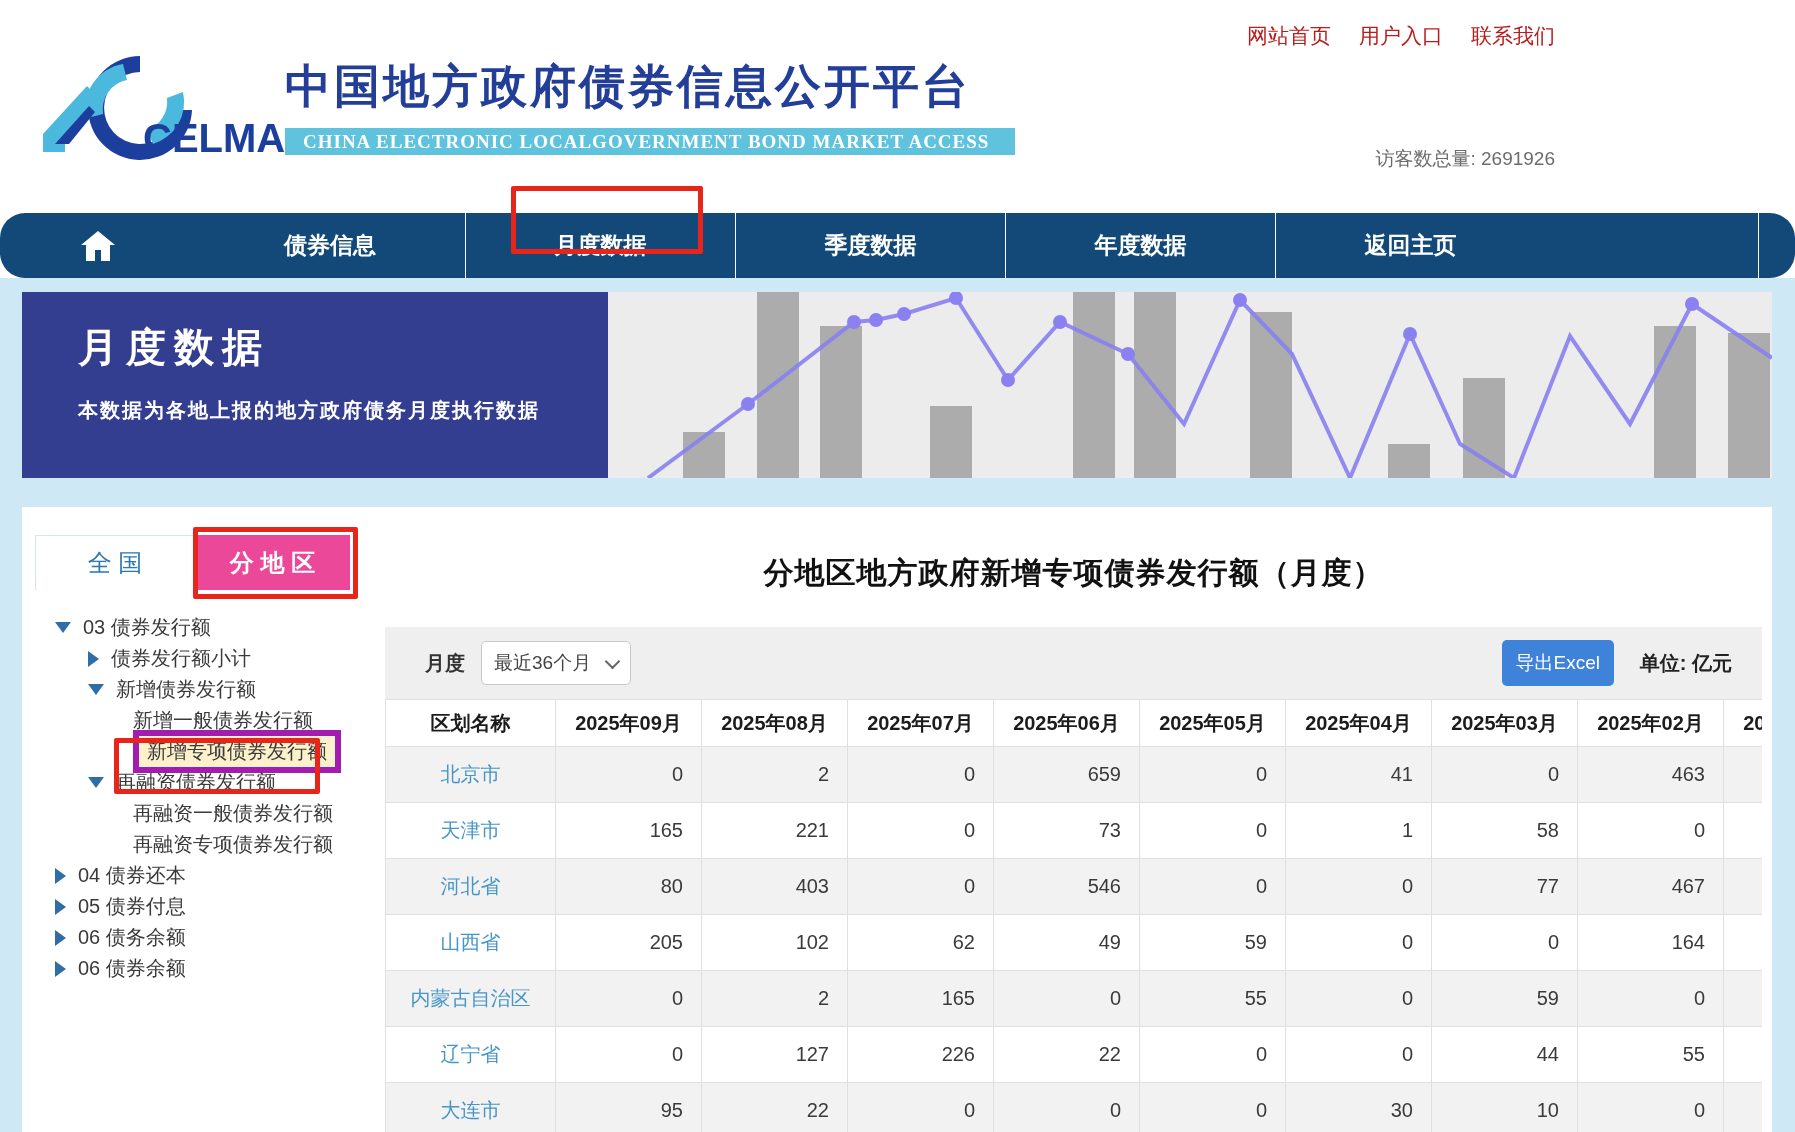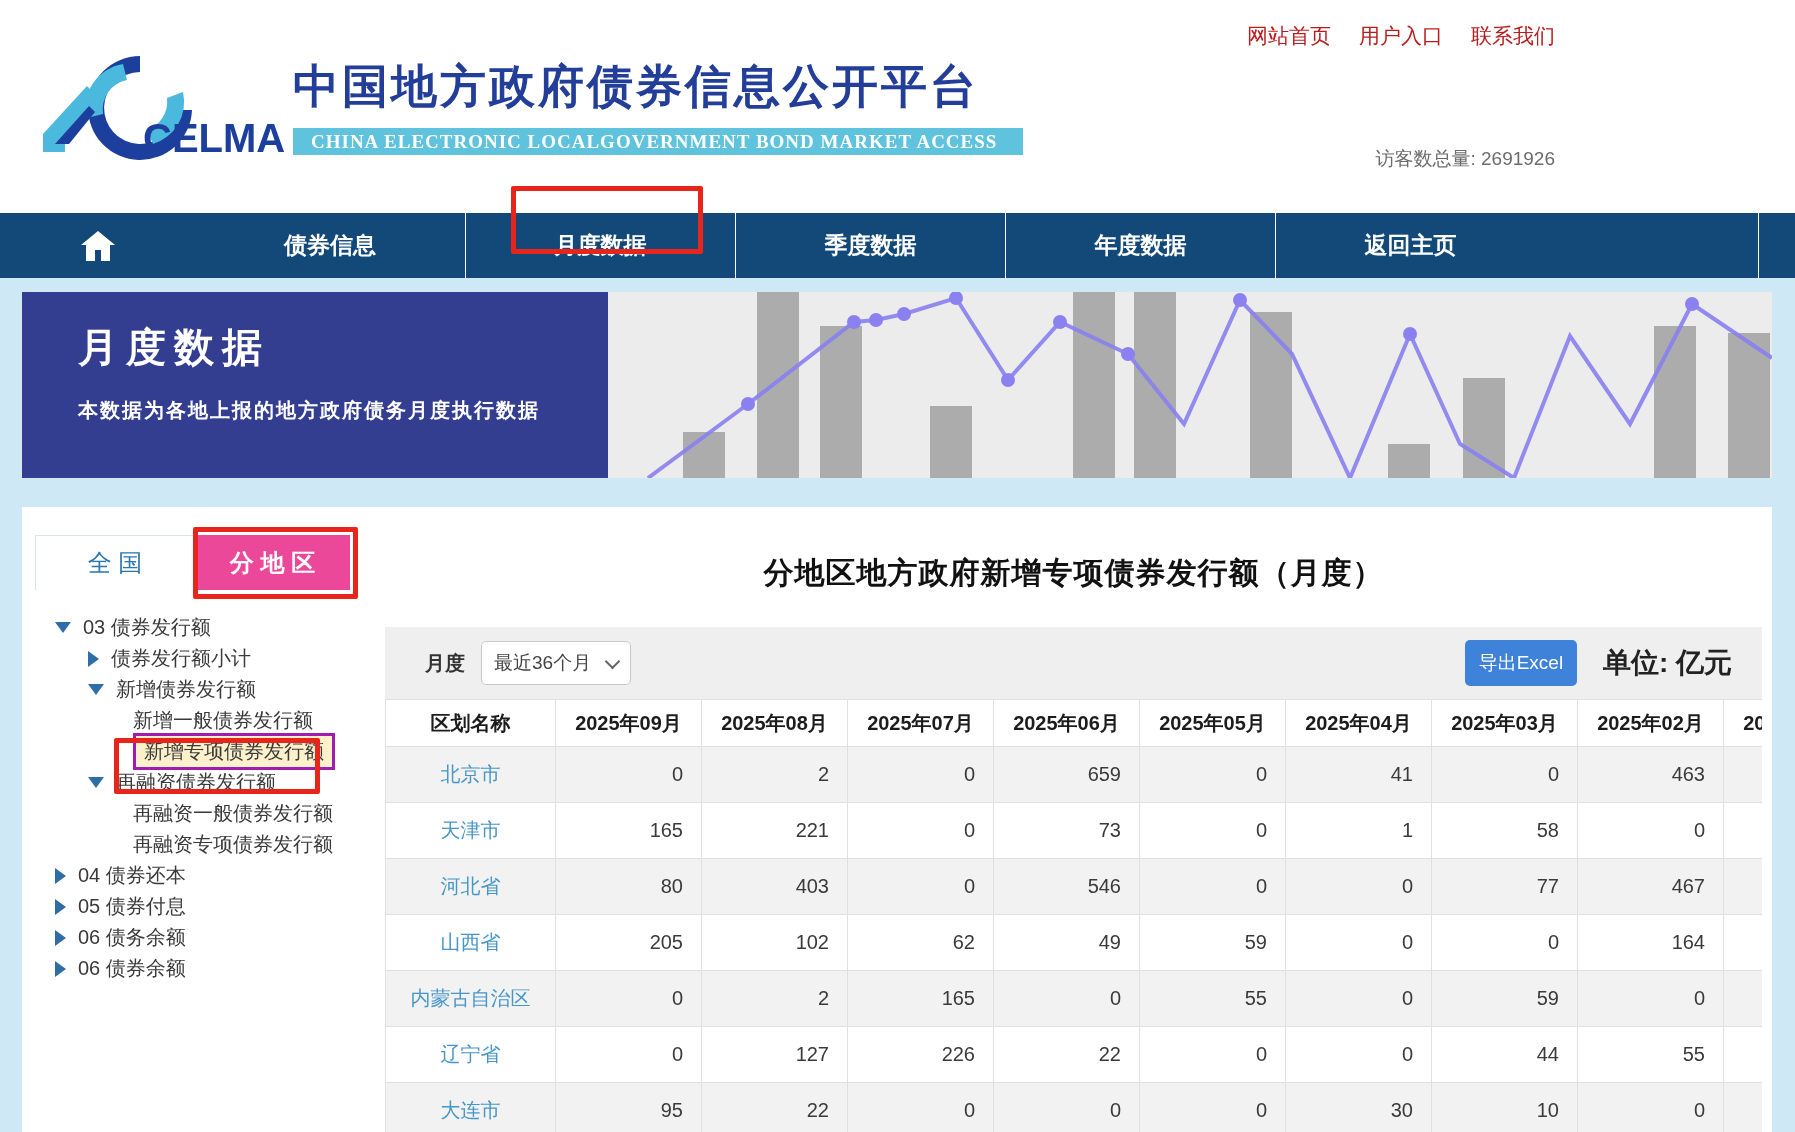--- a/index.html
+++ b/index.html
@@ -6,27 +6,27 @@
   .page{position:relative;width:1795px;height:1132px;overflow:hidden;background:#ffffff;
         font-family:"Liberation Sans","DejaVu Sans",sans-serif;}
   
   .lower-bg{position:absolute;left:0;top:278px;width:1795px;height:854px;background:#cfe8f5;}
   
   .top-links{position:absolute;top:22px;right:240px;display:flex;gap:28px;z-index:5;}
   .top-link{color:#b91c1c;font-size:21px;cursor:pointer;white-space:nowrap;}
   .visitor{position:absolute;top:146px;right:240px;font-size:19px;color:#6c6c6c;z-index:5;}
   .logo-row{position:absolute;left:35px;top:48px;display:flex;align-items:flex-start;z-index:5;}
   .logo-mark{width:250px;height:122px;flex:none;}
-  .title-block{margin-left:8px;}
+  .title-block{}
   .site-title{font-size:46px;font-weight:bold;color:#223e98;letter-spacing:3px;margin:8px 0 10px 0;white-space:nowrap;}
   .site-subtitle{width:712px;height:27px;background:#5fc3de;color:#ffffff;
     font-family:"Liberation Serif","DejaVu Serif",serif;font-weight:bold;font-size:19px;
     display:flex;align-items:center;padding-left:18px;letter-spacing:1px;white-space:nowrap;}
   
-  .nav{position:absolute;left:0;top:213px;width:1795px;height:65px;background:#134978;display:flex;z-index:6;}
+  .nav{position:absolute;left:0;top:213px;width:1795px;height:65px;background:#134978;display:flex;z-index:6;border-radius:25px;}
   .nav-cell{height:100%;display:flex;align-items:center;justify-content:center;box-sizing:border-box;}
   .nav-cell + .nav-cell{border-left:1px solid #ffffff;}
   .nav-home{width:195px;flex:none;cursor:pointer;}
   .nav-item{width:270px;flex:none;color:#ffffff;font-size:23px;font-weight:bold;cursor:pointer;white-space:nowrap;}
   .nav-fill1{width:213px;flex:none;}
   .nav-fill2{flex:1;}
   
   .banner{position:absolute;left:22px;top:292px;width:1750px;height:186px;display:flex;z-index:5;}
   .banner-left{width:586px;flex:none;background:#333e90;color:#ffffff;box-sizing:border-box;padding:28px 0 0 56px;}
   .banner-title{font-size:40px;font-weight:bold;letter-spacing:8px;margin:0 0 22px 0;}
@@ -40,34 +40,34 @@
   .tab-inactive{width:160px;background:#ffffff;color:#2b77ae;border:1px solid #d7e4ee;border-bottom:none;}
   .tab-active{width:155px;background:#ec4899;color:#ffffff;font-weight:bold;}
   .tree{position:absolute;left:0;top:105px;width:360px;}
   .tree-item{height:31px;display:flex;align-items:center;font-size:20px;color:#3a3a3a;cursor:pointer;white-space:nowrap;}
   .tree-item .arr{flex:none;width:0;height:0;margin-right:12px;}
   .arr-down{border-left:8px solid transparent;border-right:8px solid transparent;border-top:11px solid #2e6da5;}
   .arr-right{border-top:8px solid transparent;border-bottom:8px solid transparent;border-left:11px solid #2e6da5;}
   .lvl0{padding-left:33px;}
   .lvl1{padding-left:66px;}
   .lvl2{padding-left:111px;}
-  .tree-sel{background:#fdf1cb;border:3px solid #a21caf;padding:2px 8px;}
+  .tree-sel{background:#fdf1cb;border:6px solid #a21caf;padding:2px 8px;}
   
   .main-col{position:absolute;left:363px;top:8px;width:1377px;height:625px;}
   .main-title{position:absolute;left:0;top:38px;width:100%;text-align:center;font-size:30px;font-weight:bold;color:#111111;letter-spacing:1px;}
   .toolbar{position:absolute;left:0;top:112px;width:100%;height:72px;background:#efefef;box-sizing:border-box;
            display:flex;align-items:center;padding:0 30px 0 40px;}
   .period-label{font-size:20px;font-weight:bold;color:#333333;margin-right:16px;}
   .select{width:150px;height:44px;background:#ffffff;border:1px solid #c8c8c8;border-radius:5px;box-sizing:border-box;
           display:flex;align-items:center;justify-content:space-between;padding:0 12px;font-size:19px;color:#444444;cursor:pointer;}
   .chev{width:9px;height:9px;border-right:2px solid #666;border-bottom:2px solid #666;transform:rotate(45deg);margin-top:-4px;}
   .toolbar-spacer{flex:1;}
   .export-btn{width:112px;height:46px;background:#3f82d9;border:none;border-radius:5px;color:#ffffff;font-size:19px;cursor:pointer;
               font-family:inherit;}
-  .unit{font-size:28px;font-weight:bold;color:#222222;margin-left:26px;white-space:nowrap;}
+  .unit{font-size:20px;font-weight:bold;color:#222222;margin-left:26px;white-space:nowrap;}
   
   .table-wrap{position:absolute;left:0;top:184px;width:1377px;height:441px;overflow:hidden;}
   table.data{border-collapse:collapse;table-layout:fixed;width:1484px;}
   .data th,.data td{border:1px solid #e0e0e0;box-sizing:border-box;overflow:hidden;white-space:nowrap;}
   .data th{height:47px;font-size:20px;font-weight:bold;color:#1c1c1c;text-align:center;background:#ffffff;}
   .data td{height:56px;font-size:20px;}
   td.region{text-align:center;color:#4796c9;cursor:pointer;}
   td.value{text-align:right;padding-right:18px;color:#3a3a3a;}
   tr.stripe td{background:#f2f2f2;}
   

